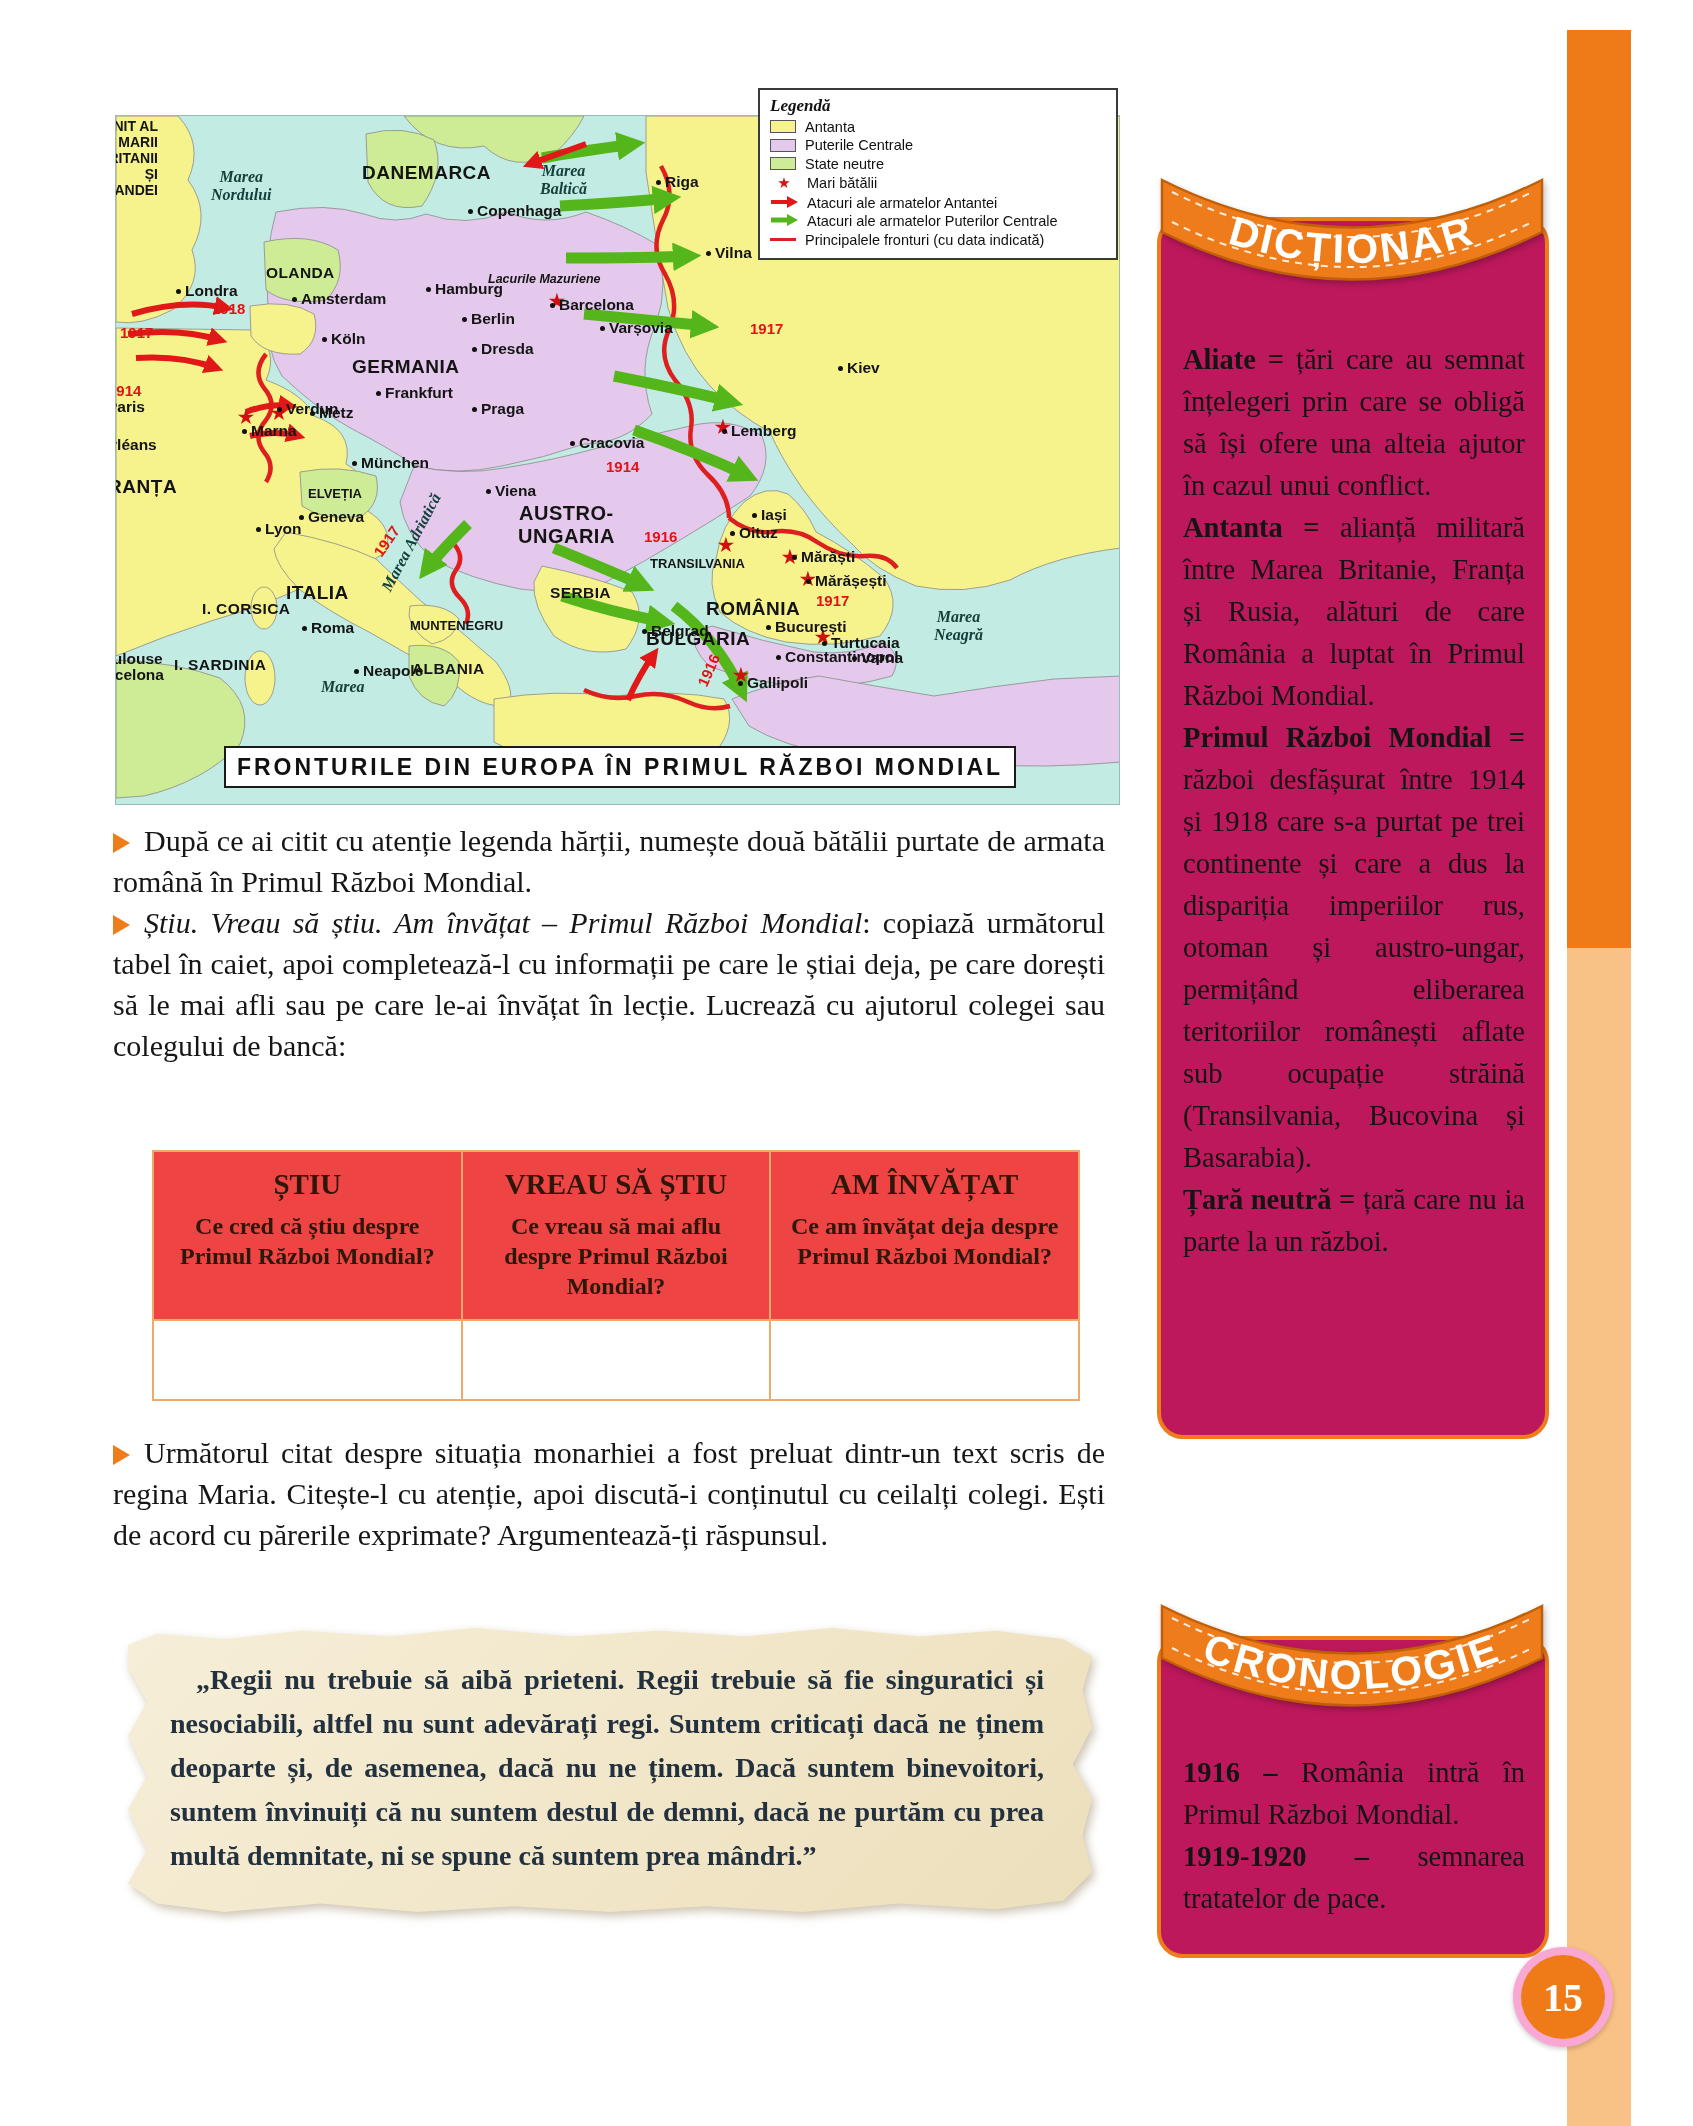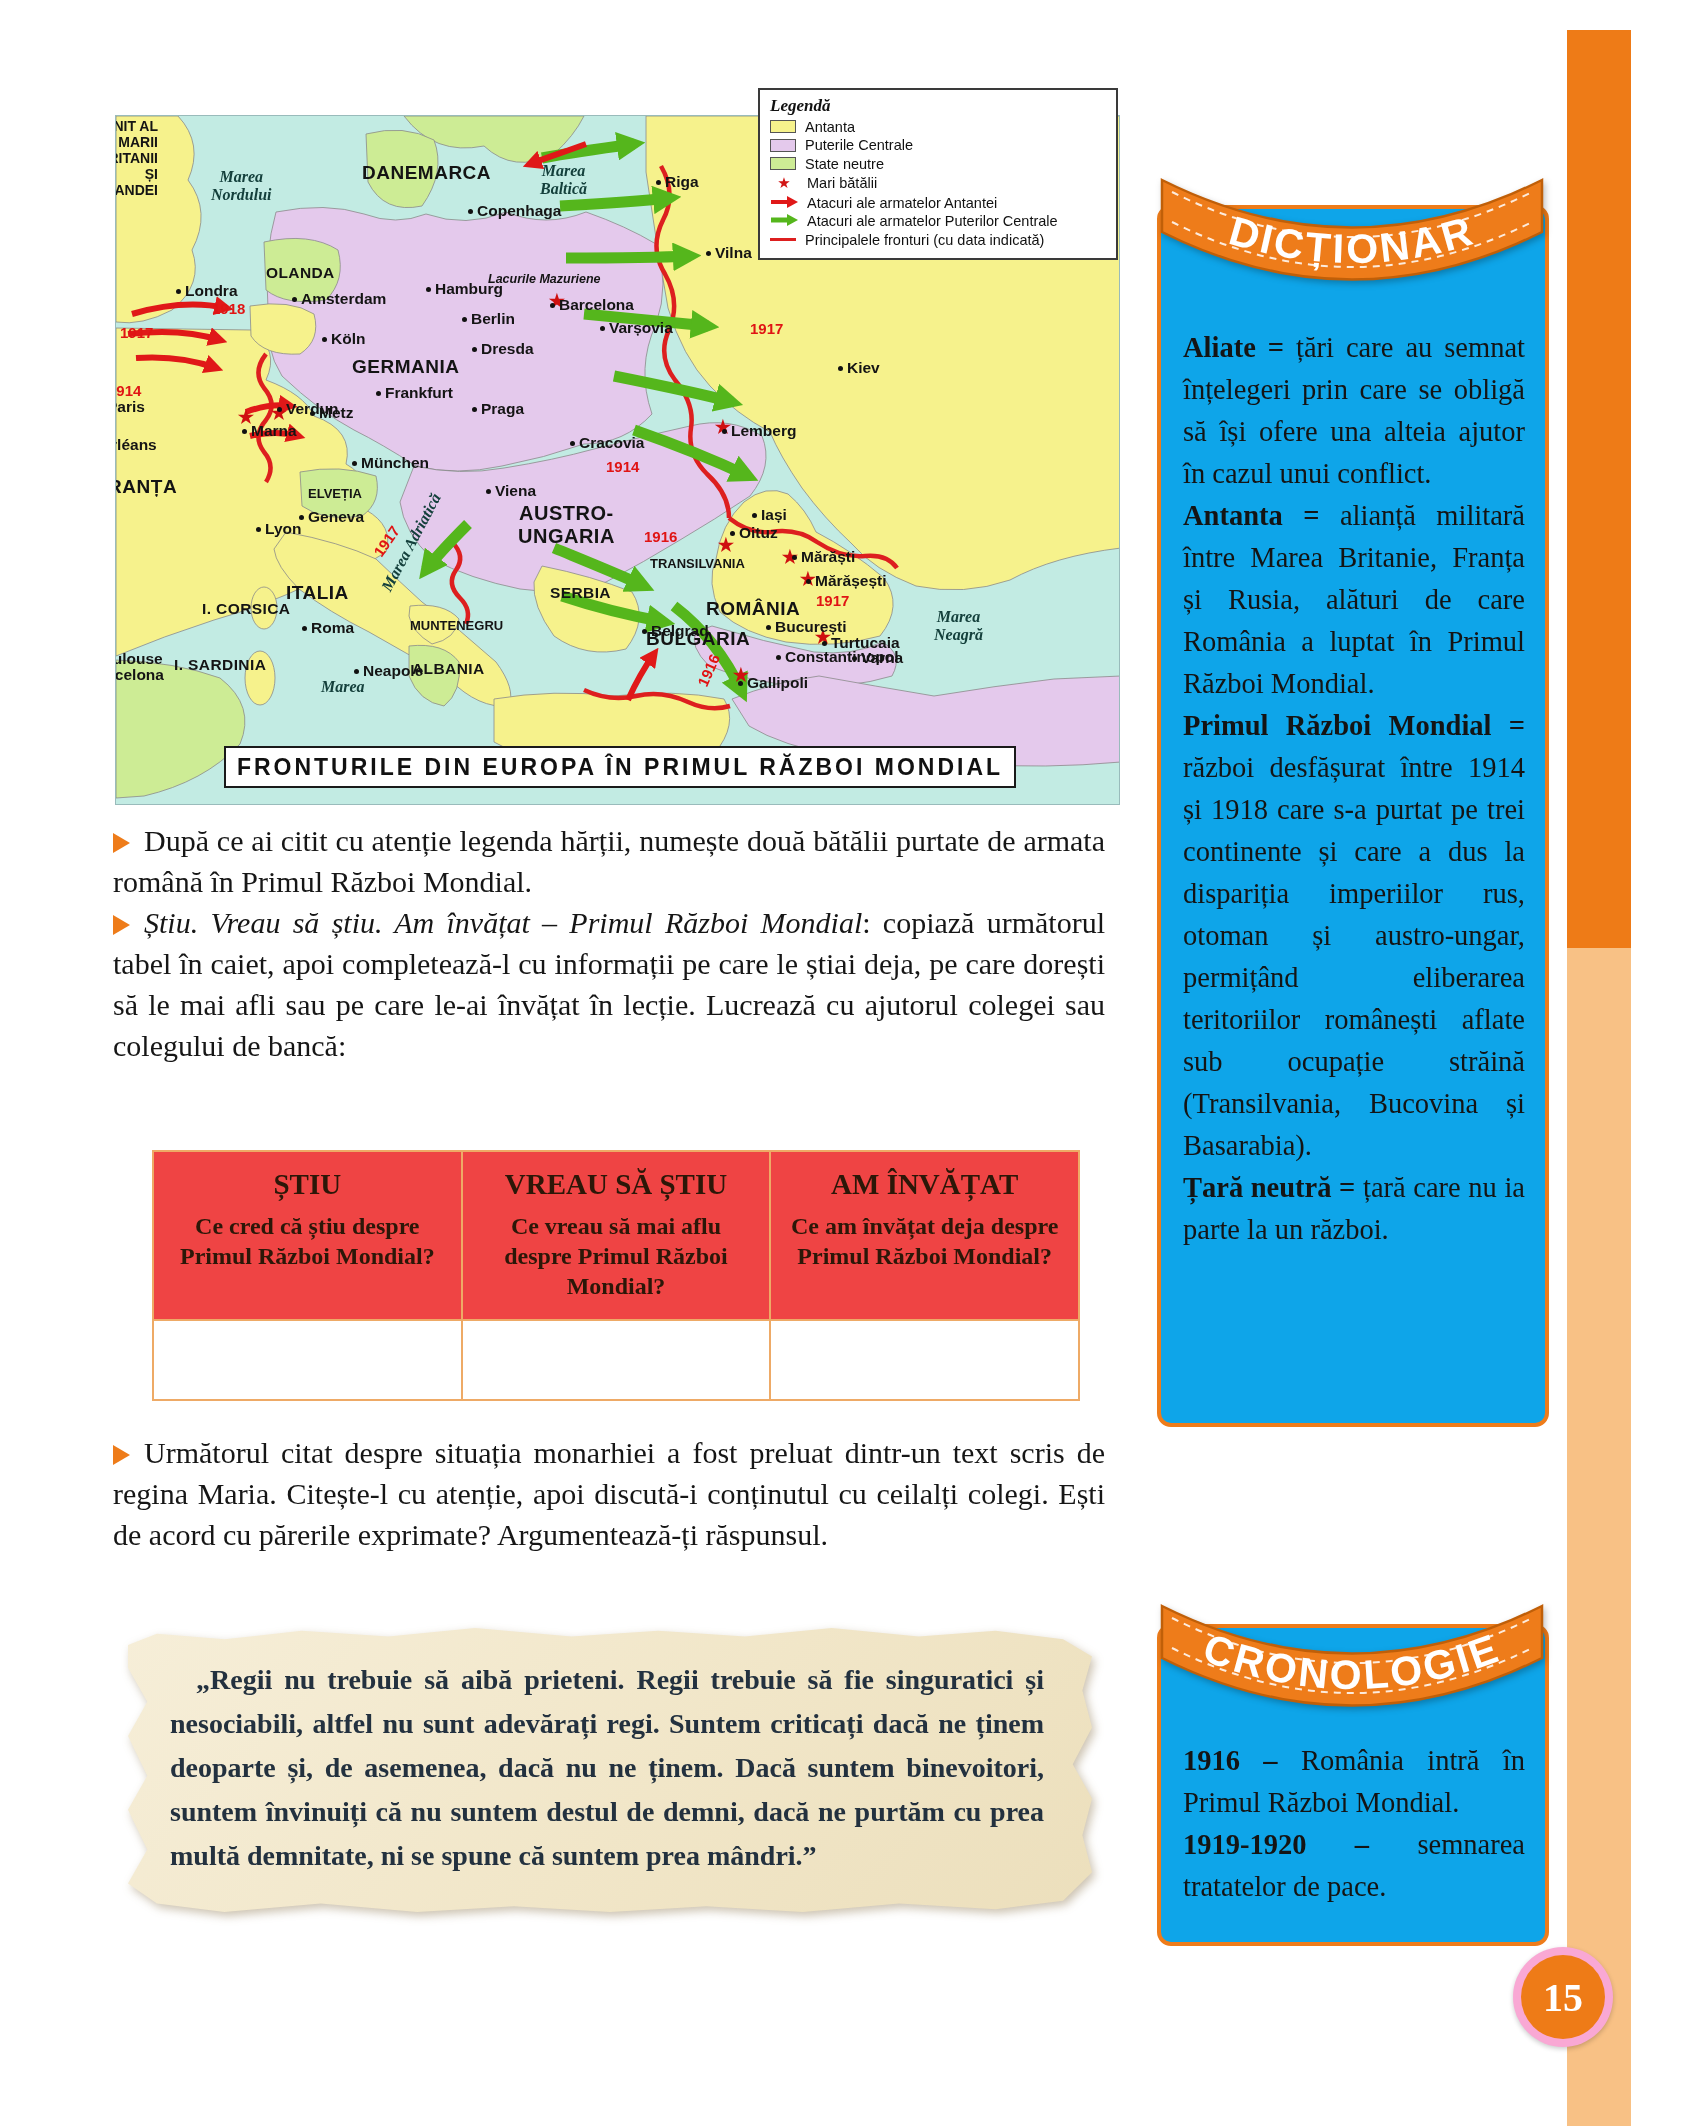--- a/index.html
+++ b/index.html
@@ -56,21 +56,21 @@
   .tt{font:bold 29px "Liberation Serif",serif;color:#2c1708;text-align:center;margin-bottom:10px;}
   .ts{font:bold 24px "Liberation Serif",serif;color:#2c1708;text-align:center;line-height:30px;}
 
   
   .quote-wrap{position:absolute;left:128px;top:1628px;width:964px;filter:drop-shadow(3px 4px 5px rgba(110,80,30,.35));}
   .quote{background:linear-gradient(135deg,#f6eed8 0%,#f1e6c8 55%,#ecdfbc 100%);padding:30px 48px 34px 42px;
     font-weight:bold;font-size:28px;line-height:44px;color:#23313f;text-align:justify;text-indent:26px;
     clip-path:polygon(0% 6%,3% 2%,10% 4%,18% 1%,27% 3%,36% 0%,46% 3%,55% 1%,64% 3%,73% 0%,82% 3%,90% 1%,97% 4%,100% 10%,99% 22%,100% 35%,98% 48%,100% 60%,99% 73%,100% 86%,97% 96%,90% 99%,80% 97%,70% 100%,60% 98%,50% 100%,40% 98%,30% 100%,20% 97%,10% 100%,3% 97%,0% 90%,2% 78%,0% 64%,2% 52%,0% 38%,2% 26%,0% 14%);}
 
   
-  .panel{position:absolute;background:#0ea5e9;border:4px solid #ee7c1a;border-radius:14px;}
+  .panel{position:absolute;background:#be185d;border:4px solid #ee7c1a;border-radius:26px;margin-top:12px;}
   #dict{left:1157px;top:205px;width:392px;height:1222px;}
   #chrono{left:1157px;top:1624px;width:392px;height:322px;}
   .panel .ptext{padding:118px 20px 0 22px;font-size:28.5px;line-height:42px;color:#141414;text-align:justify;}
   #chrono .ptext{padding-top:112px;}
   .panel p{margin:0;}
   .panel b{font-weight:bold;}
 
   .ribbon{position:absolute;width:400px;height:160px;filter:drop-shadow(2px 3px 3px rgba(0,0,0,.25));z-index:8;}
   .ribbon text{font-family:"Liberation Sans",sans-serif;font-weight:bold;font-size:41px;fill:#ffffff;letter-spacing:3px;}
 </style>

